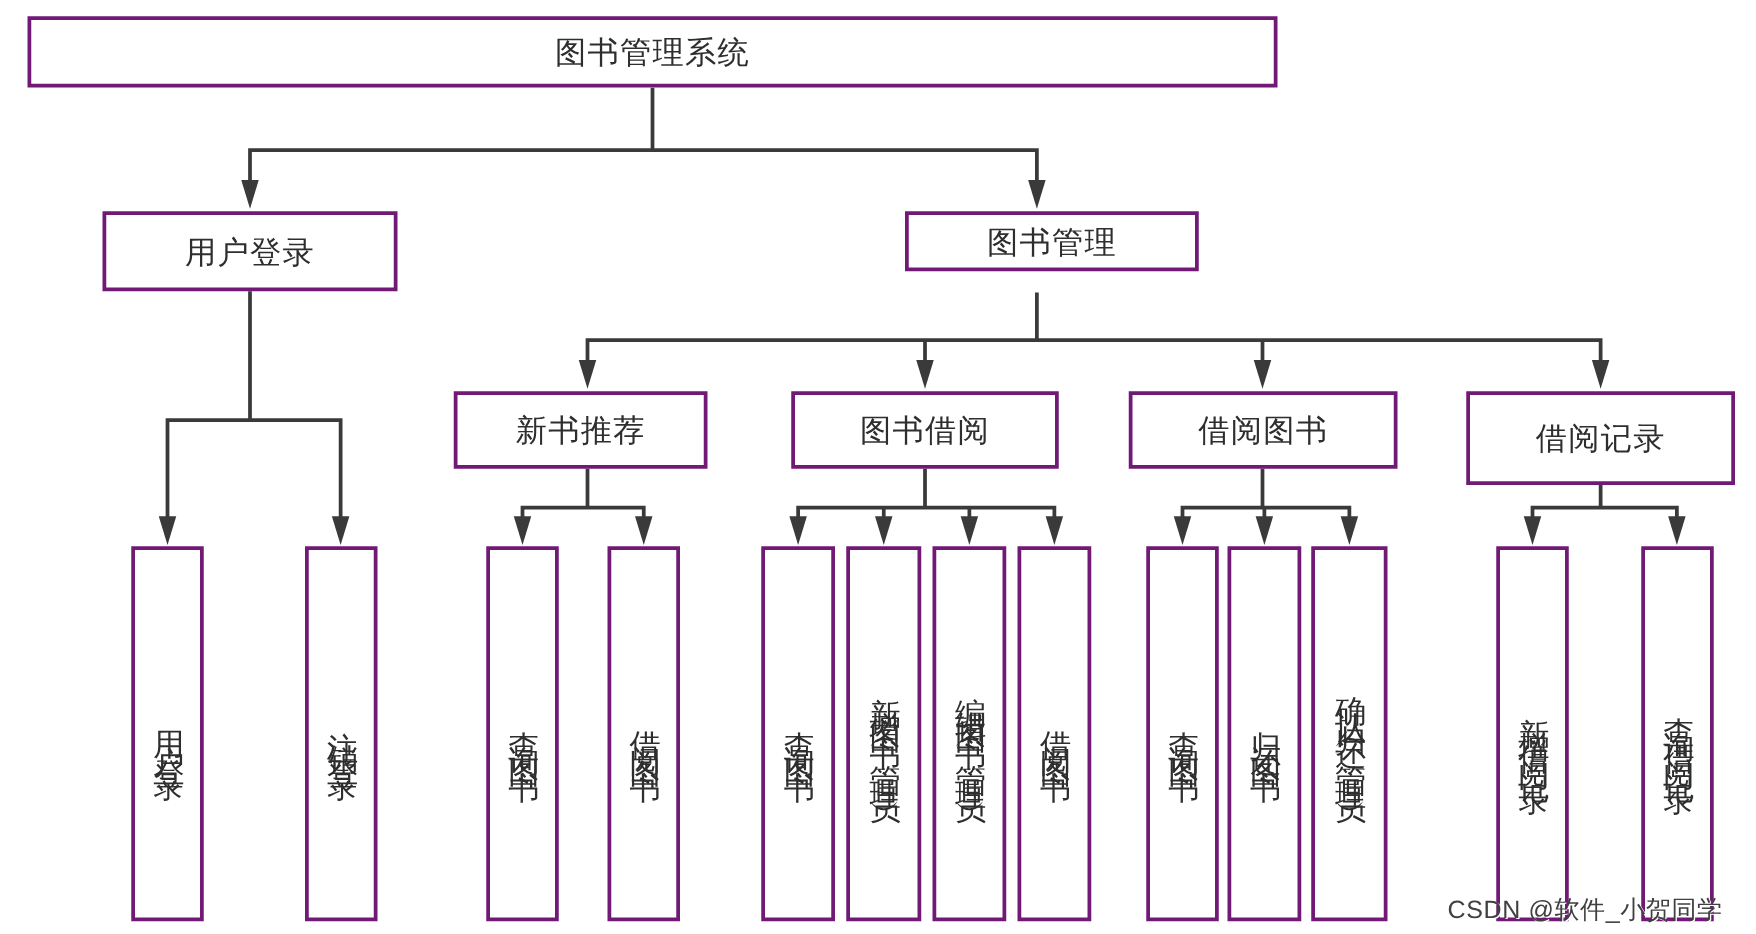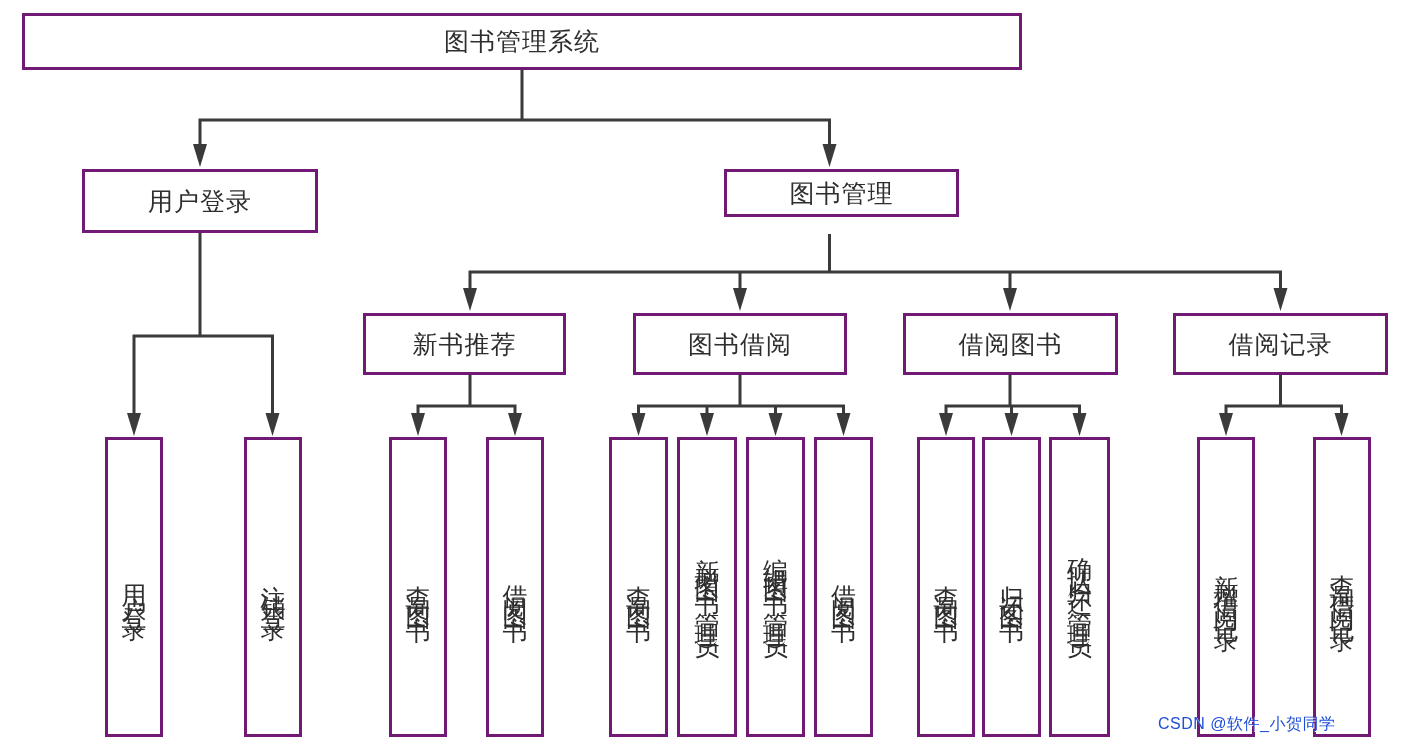--- a/index.html
+++ b/index.html
@@ -14,21 +14,21 @@
     display:flex; align-items:center; justify-content:center;
     z-index:2;
   }
   .hbox { font-size:25px; letter-spacing:1px; }
   .vbox .vtext {
     writing-mode:vertical-rl; text-orientation:mixed;
     font-size:25px; letter-spacing:11px; line-height:1;
   }
   .watermark {
     position:absolute; left:1158px; top:714px; z-index:6;
-    font-size:16px; color:#1d4ed8; letter-spacing:0.5px;
+    font-size:20px; color:#404040; letter-spacing:0.5px;
     text-shadow:1px 1px 0 #ffffff;
     white-space:nowrap;
   }
 </style>
 </head>
 <body>
 
 <svg id="connectors" width="1405" height="747" viewBox="0 0 1405 747">
     <path d="M522 70 V121" fill="none" stroke="#3a3a3a" stroke-width="3"></path>
     <path d="M200 145 V120 H829.5 V145" fill="none" stroke="#3a3a3a" stroke-width="3"></path>
@@ -83,21 +83,21 @@
 
 <div class="box hbox" style="left:363px;top:313px;width:203px;height:62px">
   <span>新书推荐</span>
 </div>
 <div class="box hbox" style="left:633px;top:313px;width:214px;height:62px">
   <span>图书借阅</span>
 </div>
 <div class="box hbox" style="left:903px;top:313px;width:215px;height:62px">
   <span>借阅图书</span>
 </div>
-<div class="box hbox" style="left:1173px;top:313px;width:215px;height:62px">
+<div class="box hbox" style="left:1173px;top:313px;width:215px;height:75px">
   <span>借阅记录</span>
 </div>
 
 <div class="box vbox" style="left:105px;top:437px;width:58px;height:300px">
   <span class="vtext">用户登录</span>
 </div>
 <div class="box vbox" style="left:244px;top:437px;width:58px;height:300px">
   <span class="vtext">注销登录</span>
 </div>
 <div class="box vbox" style="left:389px;top:437px;width:58px;height:300px">

